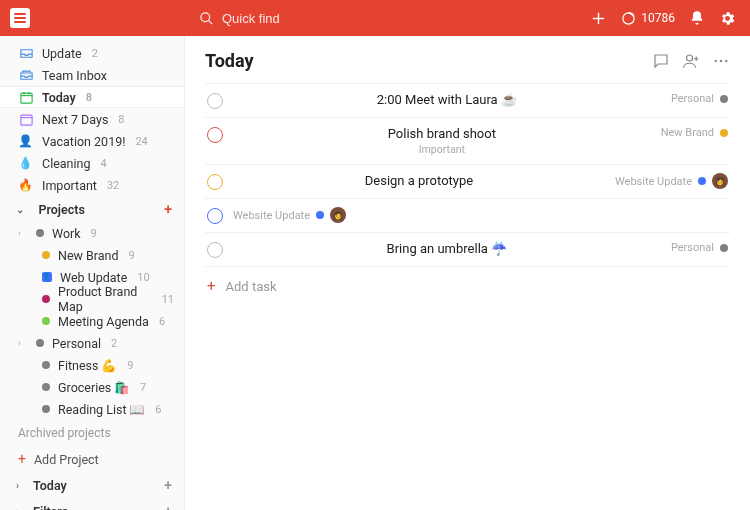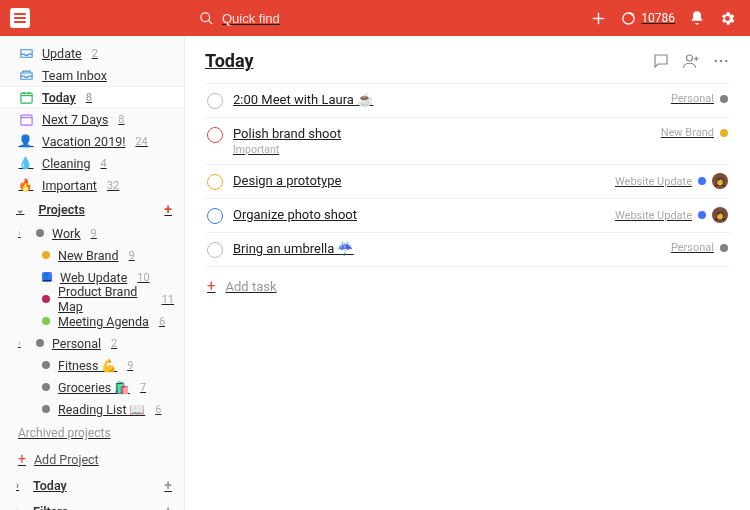--- a/index.html
+++ b/index.html
@@ -1,17 +1,17 @@
 <!DOCTYPE html>
 <html><head>
 <meta charset="utf-8">
 <style>
   * { box-sizing: border-box; }
   html,body { margin:0; padding:0; font-family: -apple-system, BlinkMacSystemFont, "Segoe UI", Roboto, Helvetica, Arial, sans-serif; font-size:13px; color:#202020; background:#fff; }
-  .app { width:750px; height:510px; display:flex; flex-direction:column; overflow:hidden;text-decoration:underline; }
+  .app { width:750px; height:510px; display:flex; flex-direction:column; overflow:hidden; }
   
   .topbar { height:36px; background:#e44332; display:flex; align-items:center; color:#fff; }
   .topbar-left { width:185px; display:flex; align-items:center; padding-left:10px; }
   .logo { width:20px; height:20px; background:#fff; border-radius:3px; display:flex; align-items:center; justify-content:center; }
   .logo-inner { display:flex; flex-direction:column; gap:2px;}
   .logo-line { width:12px; height:2px; background:#e44332; border-radius:1px;}
   .search-wrap { flex:1; display:flex; align-items:center; gap:6px; padding-left:14px;}
   .search-wrap input { background:transparent; border:none; outline:none; color:#fff; font-size:13px; width:150px;}
   .search-wrap input::placeholder { color:rgba(255,255,255,0.85);}
   .topbar-right { display:flex; align-items:center; gap:14px; padding-right:14px;text-align:right;}
@@ -42,21 +42,21 @@
   .main { flex:1; padding:14px 20px 0 20px; overflow-y:auto;}
   .main-head { display:flex; align-items:center; justify-content:space-between; margin-bottom:12px;}
   .main-head h1 { margin:0; font-size:18px; font-weight:700; color:#202020;}
   .head-actions { display:flex; align-items:center; gap:12px; color:#888;}
   .task { display:flex; align-items:flex-start; padding:8px 2px; border-bottom:1px solid #f0f0f0; gap:10px;}
   .task:first-of-type { border-top:1px solid #f0f0f0;}
   .chk { width:16px; height:16px; border-radius:50%; border:1.5px solid #bbb; flex-shrink:0; margin-top:1px; cursor:pointer;}
   .chk.red { border-color:#de4c4a;}
   .chk.yellow { border-color:#e8b125;}
   .chk.blue { border-color:#4073ff;}
-  .task-body { flex:1; display:flex; flex-direction:column;}
+  .task-body { flex:1; display:flex; flex-direction:column;text-align:center;}
   .task-title { font-size:13px; color:#202020;}
   .task-sub { font-size:10.5px; color:#aaa; margin-top:2px;}
   .task-right { display:flex; align-items:center; gap:6px; font-size:11px; color:#aaa;}
   .proj-dot { width:8px; height:8px; border-radius:50%;}
   .avatar { width:16px; height:16px; border-radius:50%; background:#7d4b3a; display:inline-flex; align-items:center; justify-content:center; font-size:8px; color:#fff;}
   .add-task-row { display:flex; align-items:center; gap:10px; padding:10px 2px; color:#999; cursor:pointer; font-size:13px;}
   .add-task-row .plus { color:#dd4b39; font-size:15px;}
   .sidebar::-webkit-scrollbar, .main::-webkit-scrollbar { width:0; }
   svg { display:block; }
 </style>
@@ -313,23 +313,20 @@
               <span class="task-title">Design a prototype</span>
             </div>
             <div class="task-right">
               <span>Website Update</span>
               <span class="proj-dot" style="background:#4073ff"></span>
               <span class="avatar">👩</span>
             </div>
           </div>
           <div class="task">
             <span class="chk blue"></span>
-            <div class="task-body">
-              <span class="task-title">Organize photo shoot</span>
-            </div>
             <div class="task-right">
               <span>Website Update</span>
               <span class="proj-dot" style="background:#4073ff"></span>
               <span class="avatar">👩</span>
             </div>
           </div>
           <div class="task">
             <span class="chk"></span>
             <div class="task-body">
               <span class="task-title">Bring an umbrella ☔</span>

